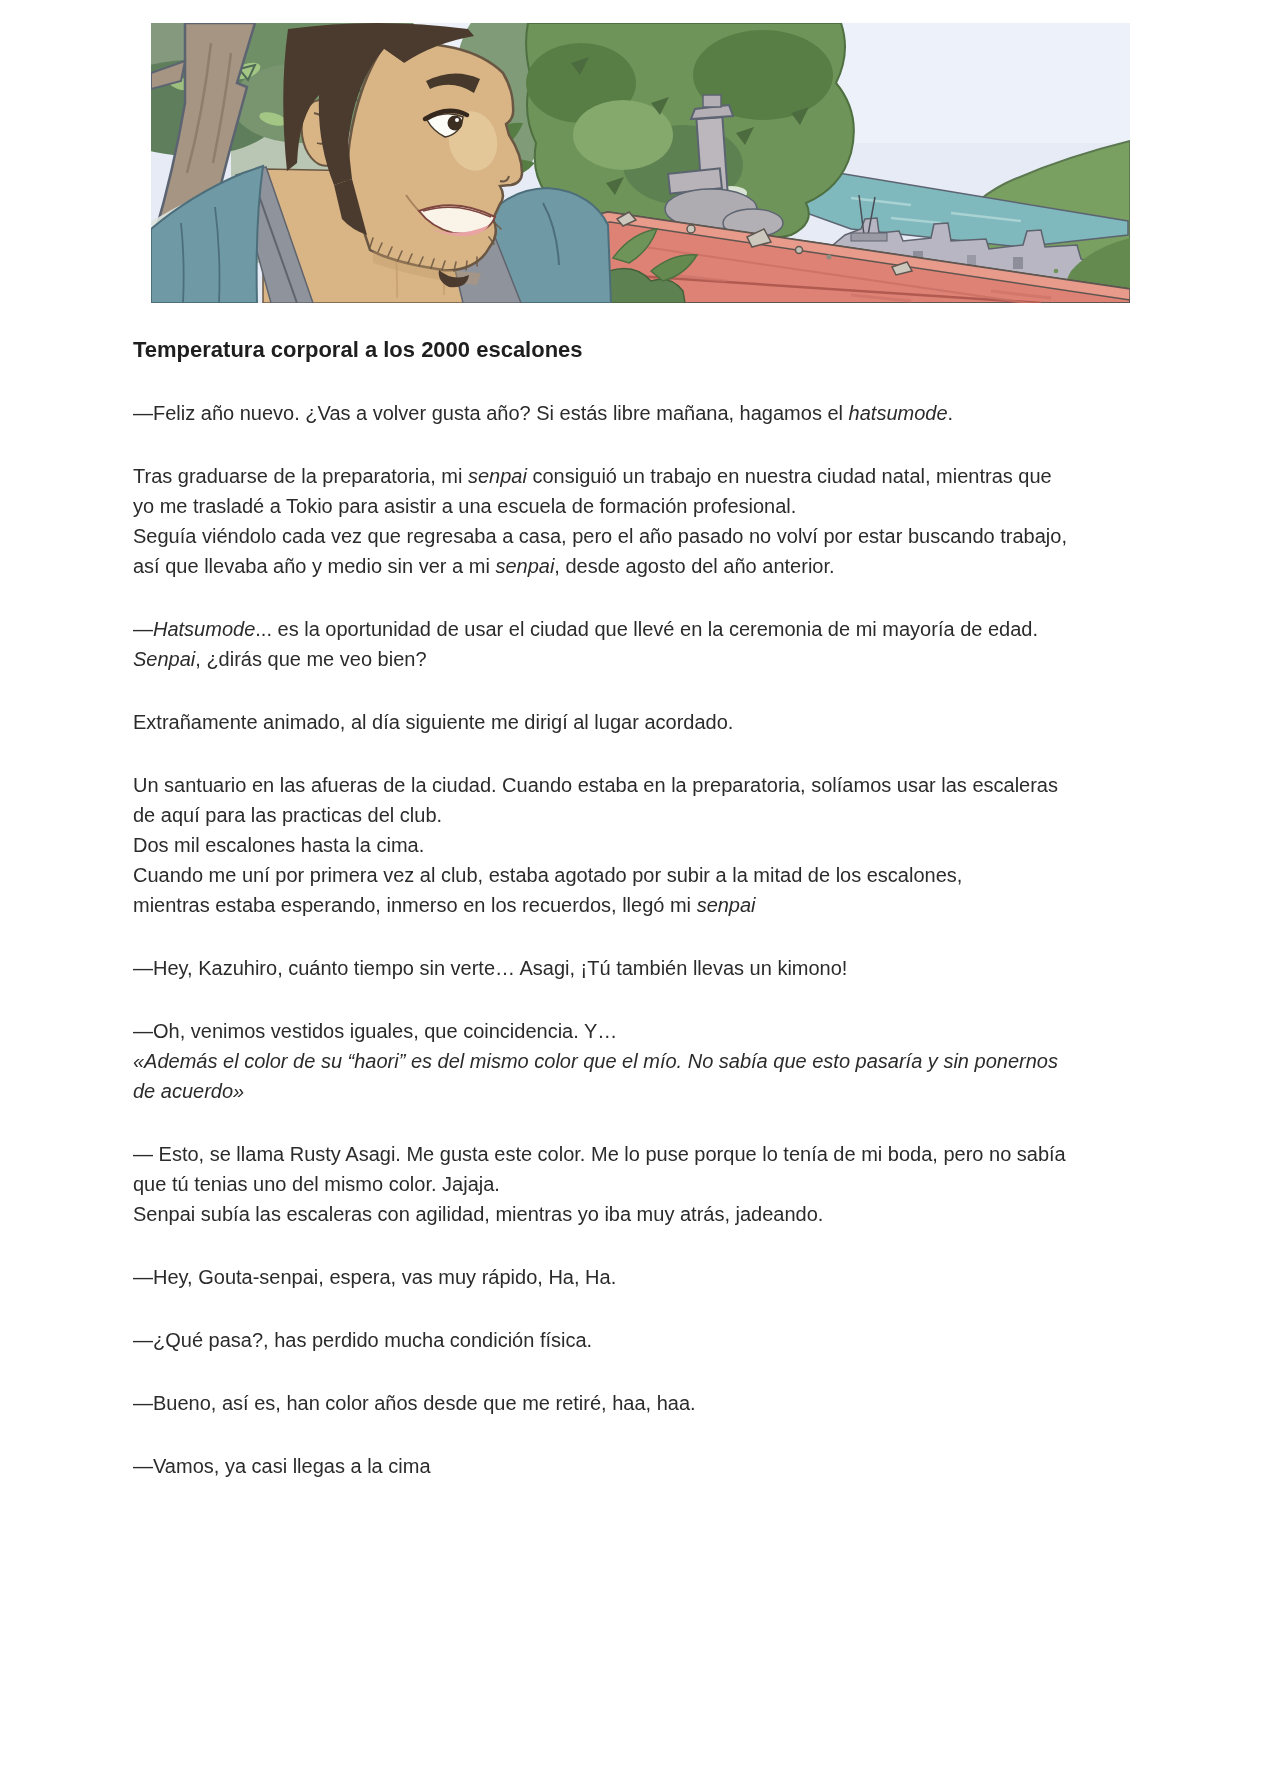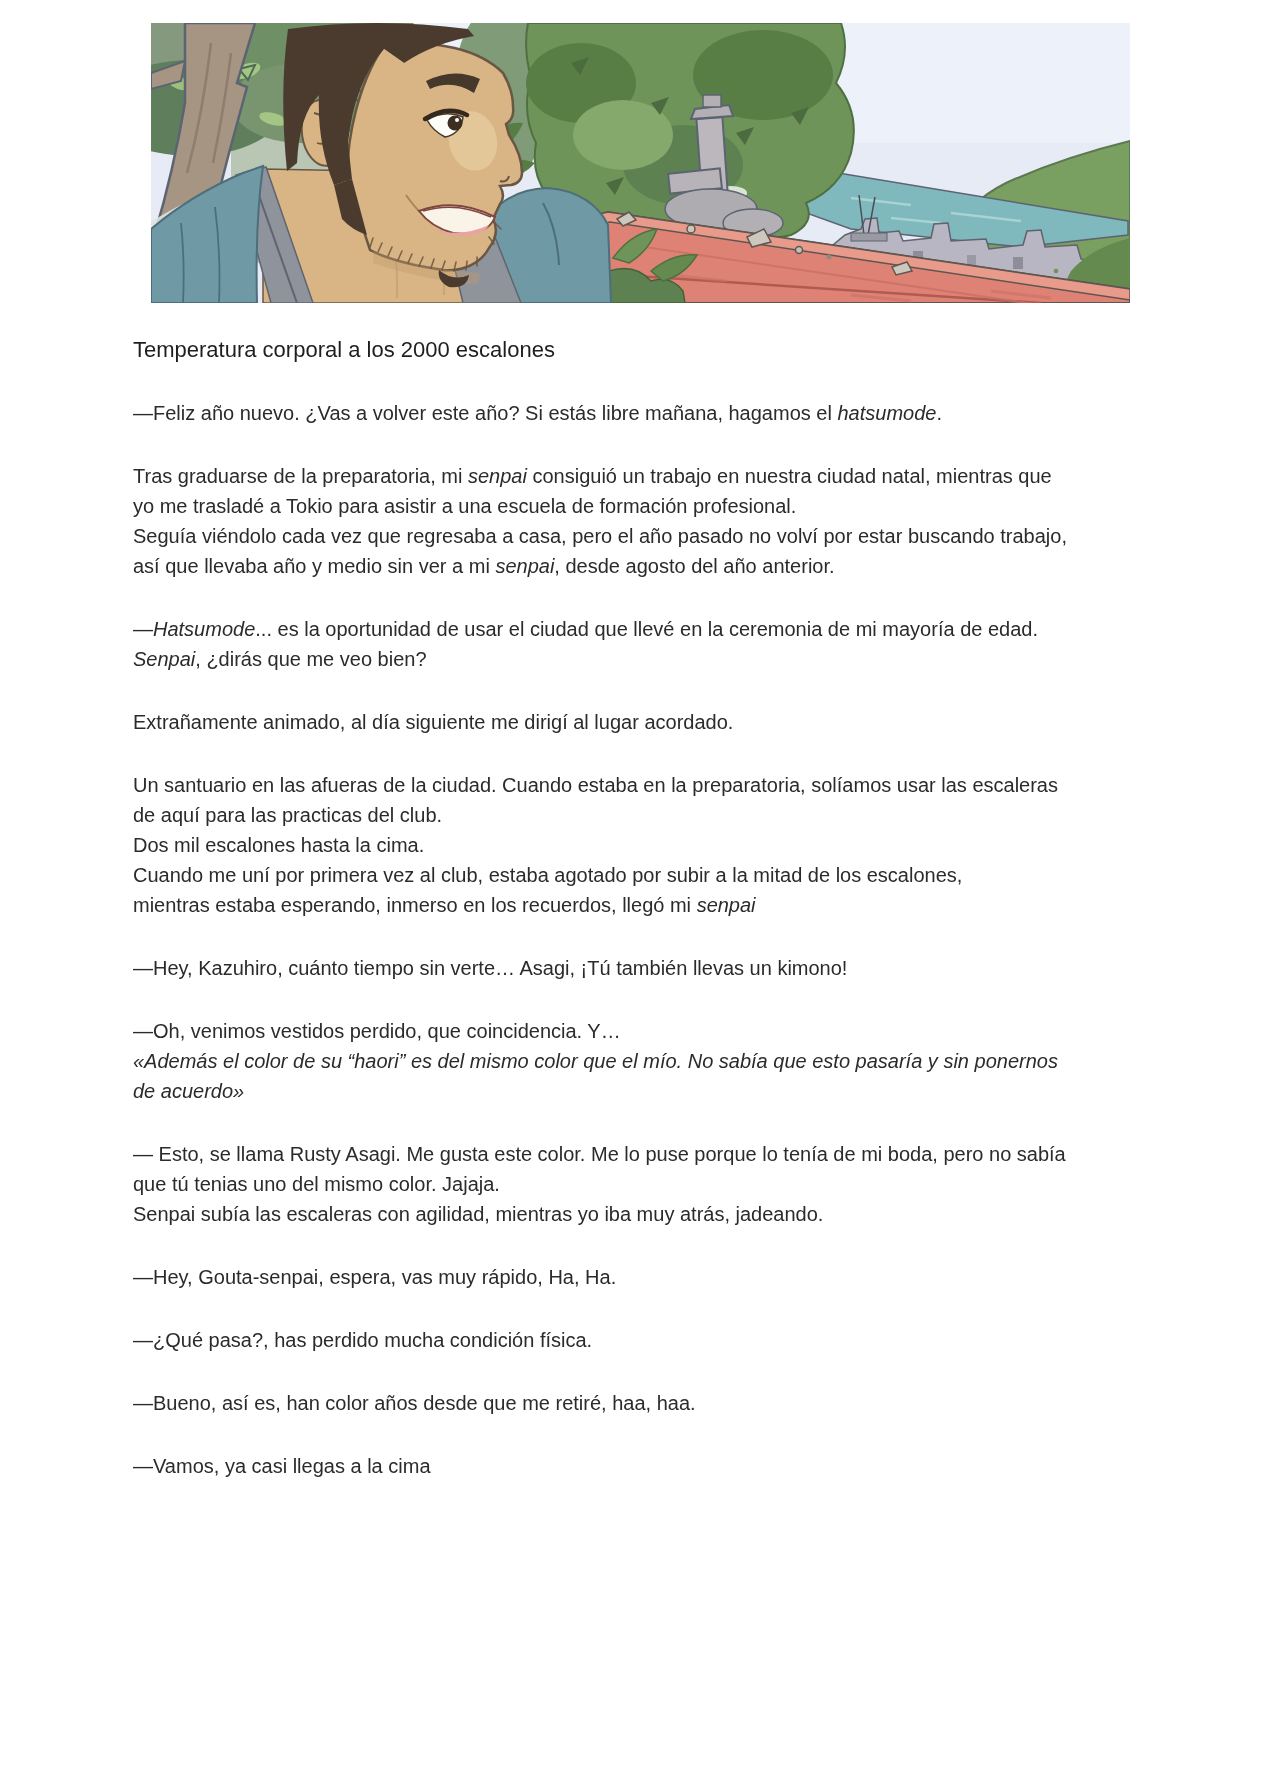--- a/index.html
+++ b/index.html
@@ -10,21 +10,21 @@
     color:#2b2b2b;
   }
   .page { padding:23px 110px 0 133px; }
   figure.hero {
     margin:0 0 32px 18px;
     width:979px; height:280px;
     overflow:hidden;
   }
   figure.hero svg { display:block; }
   h1.doc-title {
-    font-size:22px; line-height:30px; font-weight:normal;
+    font-size:22px; line-height:30px; font-weight:bold;
     margin:0 0 33px 0; color:#1e1e1e;
   }
   .body-text { width:1020px; }
   .body-text p {
     font-size:20px; line-height:30px;
     margin:0 0 33px 0;
   }
   .body-text em { font-style:italic; }
 </style>
 </head>
@@ -171,27 +171,27 @@
           <path d="M 222,215 L 219,224 M 231,220 L 227,229 M 241,224 L 237,233 M 251,228 L 247,237 M 261,231 L 257,240 M 272,234 L 268,243 M 283,236 L 280,245 M 294,238 L 291,247 M 305,239 L 303,248 M 316,238 L 315,247 M 326,234 L 326,243 M 338,214 L 343,221 M 344,200 L 350,206"></path>
         </g>
         <path d="M 288,247 Q 302,259 318,252 Q 316,266 298,264 Q 286,258 288,247 Z" fill="#4a3b2e"></path>
       </g>
     </svg>
   </figure>
 
   <h1 class="doc-title">Temperatura corporal a los 2000 escalones</h1>
 
   <div class="body-text">
-      <p><span>—Feliz año nuevo. ¿Vas a volver este año? Si estás libre mañana, hagamos el </span><em>hatsumode</em><span>.</span></p>
+      <p><span>—Feliz año nuevo. ¿Vas a volver gusta año? Si estás libre mañana, hagamos el </span><em>hatsumode</em><span>.</span></p>
       <p><span>Tras graduarse de la preparatoria, mi </span><em>senpai</em><span> consiguió un trabajo en nuestra ciudad natal, mientras que</span><br><span>yo me trasladé a Tokio para asistir a una escuela de formación profesional.</span><br><span>Seguía viéndolo cada vez que regresaba a casa, pero el año pasado no volví por estar buscando trabajo,</span><br><span>así que llevaba año y medio sin ver a mi </span><em>senpai</em><span>, desde agosto del año anterior.</span></p>
       <p><span>—</span><em>Hatsumode</em><span>... es la oportunidad de usar el ciudad que llevé en la ceremonia de mi mayoría de edad.</span><br><em>Senpai</em><span>, ¿dirás que me veo bien?</span></p>
       <p><span>Extrañamente animado, al día siguiente me dirigí al lugar acordado.</span></p>
       <p><span>Un santuario en las afueras de la ciudad. Cuando estaba en la preparatoria, solíamos usar las escaleras</span><br><span>de aquí para las practicas del club.</span><br><span>Dos mil escalones hasta la cima.</span><br><span>Cuando me uní por primera vez al club, estaba agotado por subir a la mitad de los escalones,</span><br><span>mientras estaba esperando, inmerso en los recuerdos, llegó mi </span><em>senpai</em></p>
       <p><span>—Hey, Kazuhiro, cuánto tiempo sin verte… Asagi, ¡Tú también llevas un kimono!</span><br></p>
-      <p><span>—Oh, venimos vestidos perdido, que coincidencia. Y…</span><br><em>«Además el color de su “haori” es del mismo color que el mío. No sabía que esto pasaría y sin ponernos</em><br><em>de acuerdo»</em></p>
+      <p><span>—Oh, venimos vestidos iguales, que coincidencia. Y…</span><br><em>«Además el color de su “haori” es del mismo color que el mío. No sabía que esto pasaría y sin ponernos</em><br><em>de acuerdo»</em></p>
       <p><span>— Esto, se llama Rusty Asagi. Me gusta este color. Me lo puse porque lo tenía de mi boda, pero no sabía</span><br><span>que tú tenias uno del mismo color. Jajaja.</span><br><span>Senpai subía las escaleras con agilidad, mientras yo iba muy atrás, jadeando.</span></p>
       <p><span>—Hey, Gouta-senpai, espera, vas muy rápido, Ha, Ha.</span></p>
       <p><span>—¿Qué pasa?, has perdido mucha condición física.</span></p>
       <p><span>—Bueno, así es, han color años desde que me retiré, haa, haa.</span></p>
       <p><span>—Vamos, ya casi llegas a la cima</span></p>
     </div>
 
 </div>
 
 </body></html>

